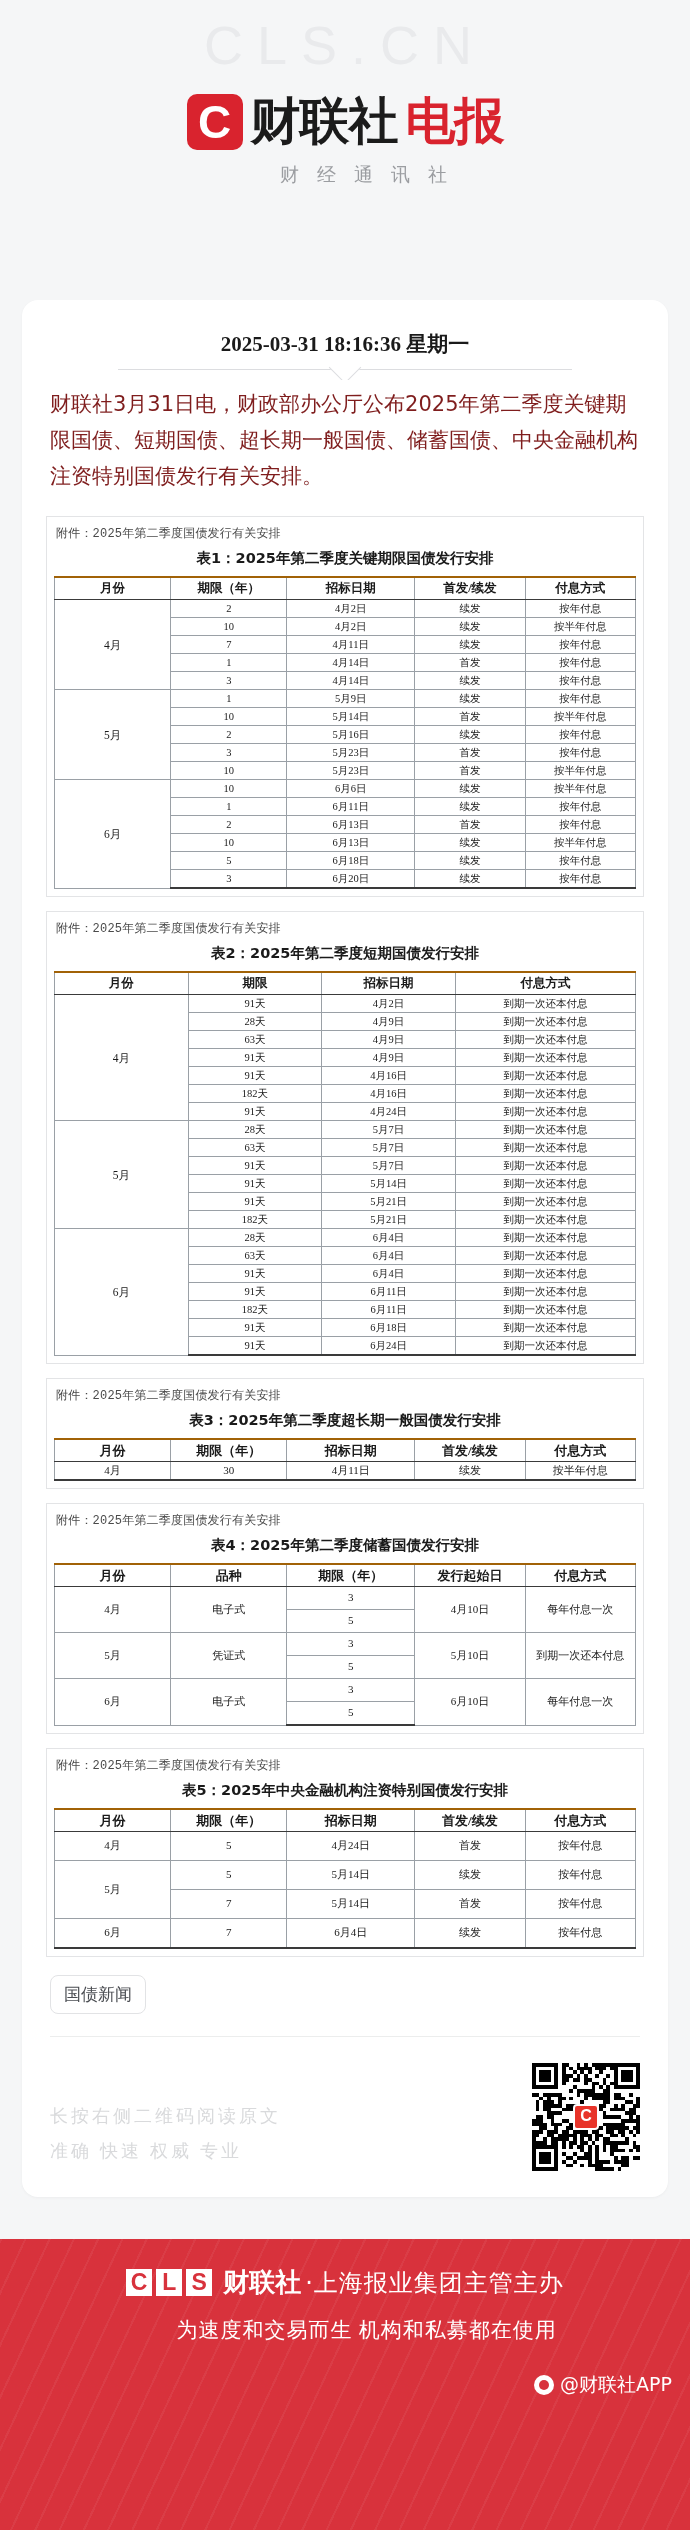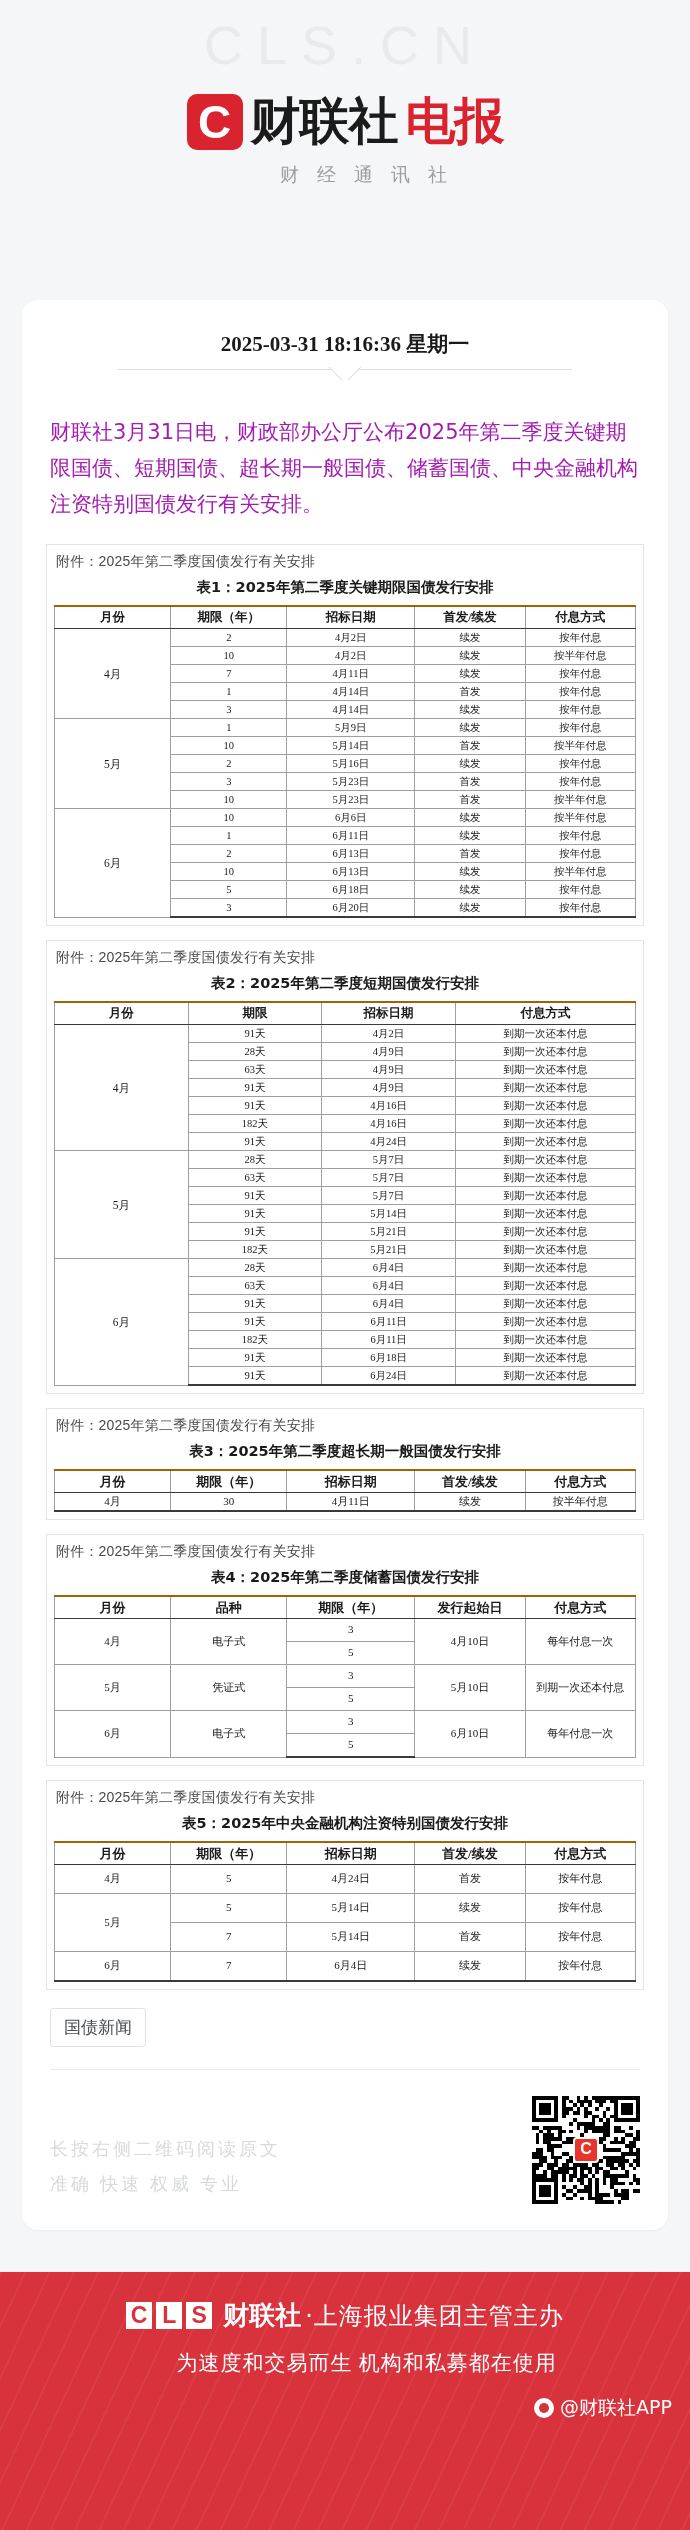--- a/index.html
+++ b/index.html
@@ -122,41 +122,41 @@
   .headline{
     margin:16px 28px 0 28px;
     font-size:30px;
     line-height:1.38;
     font-weight:700;
     color:#c8202a;
     font-family:"Liberation Serif","DejaVu Serif",serif;
     letter-spacing:0px;
   }
   .body-text{
-    margin:32px 28px 0 28px;
+    margin:4px 28px 0 28px;
     font-size:21px;
     line-height:1.72;
-    color:#a21caf;
+    color:#7f1d1d;
     font-family:"DejaVu Sans","Liberation Sans",sans-serif;
   }
   
   .tables{
     margin:22px 24px 0 24px;
   }
   .tbl-block{
     border:1px solid #e3e4e6;
     background:#fff;
     margin-bottom:14px;
     padding:6px 7px 7px 7px;
     box-sizing:border-box;
   }
   .attach-note{
-    font-size:14px;
+    font-size:12px;
     color:#4a4a4a;
-    font-family:Liberation Sans, sans-serif;
+    font-family:Liberation Mono, monospace;
     padding:2px 0 4px 2px;
     letter-spacing:.2px;
   }
   .tbl-title{
     text-align:center;
     font-size:14.5px;
     font-weight:700;
     color:#1a1a1a;
     padding:3px 0 8px 0;
     font-family:"DejaVu Sans","Liberation Sans",sans-serif;
@@ -190,21 +190,21 @@
   table.gov td.month{font-size:11.5px;}
   table.gov.t3 td,table.gov.t4 td,table.gov.t5 td{font-size:11px;}
   table.gov.t4 td{height:20px;}
   table.gov.t5 td{height:26px;}
   table.gov.t3 th,table.gov.t4 th,table.gov.t5 th{font-size:13px;}
   
   .tag-row{margin:18px 28px 0 28px;}
   .tag{
     display:inline-block;
     border:1px solid #e2e3e5;
-    border-radius:3px;
+    border-radius:8px;
     padding:7px 13px;
     font-size:17px;
     color:#4a4d52;
     background:#fff;
   }
   .hr-light{
     margin:22px 28px 0 28px;
     height:1px;background:#eceded;
   }
   .qr-row{
@@ -282,21 +282,21 @@
     font-size:21px;
     margin-top:16px;
     letter-spacing:1px;
     font-family:"Liberation Serif","DejaVu Serif",serif;
     padding-left:43px;
   }
   .f-line3{
     text-align:right;
     color:#fff;
     font-size:19px;
-    margin:18px 18px 0 0;
+    margin:28px 18px 0 0;
     display:flex;
     align-items:center;
     justify-content:flex-end;
     gap:6px;
     font-family:"DejaVu Sans","Liberation Sans",sans-serif;
   }
   .weibo-icon{
     display:inline-block;width:20px;height:20px;
     border-radius:50%;
     background:#fff;

